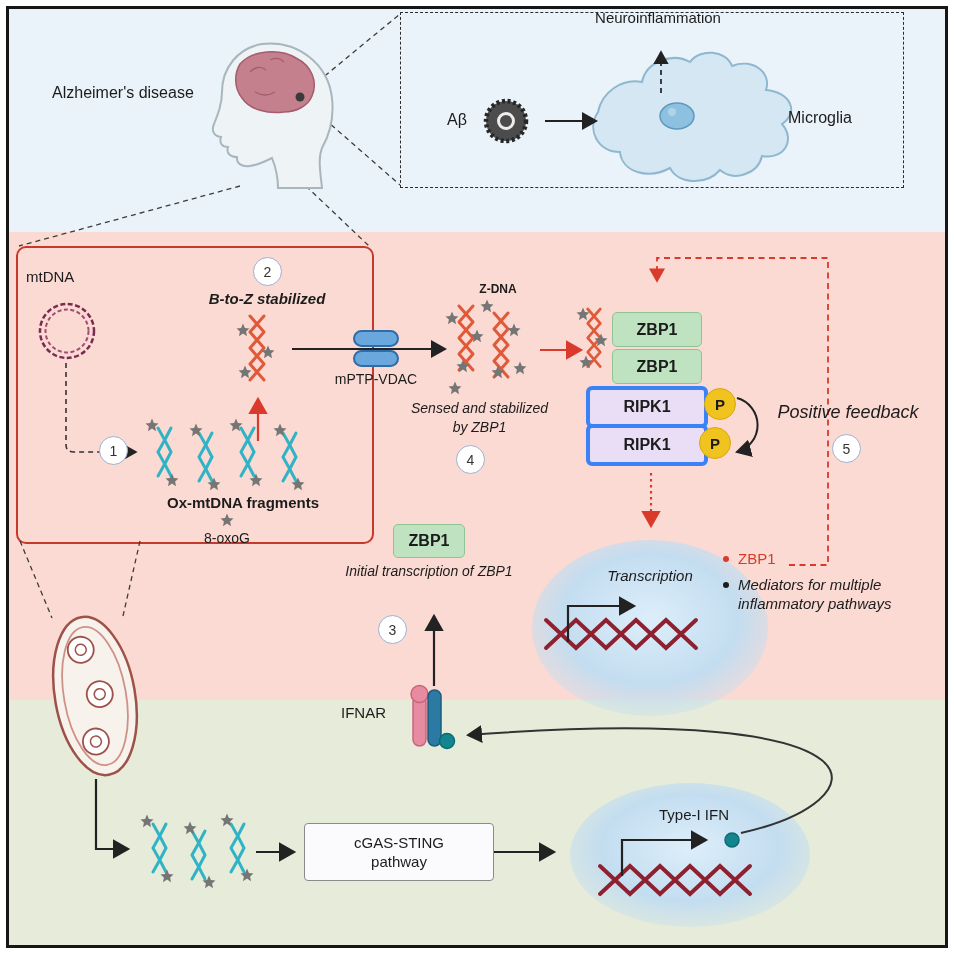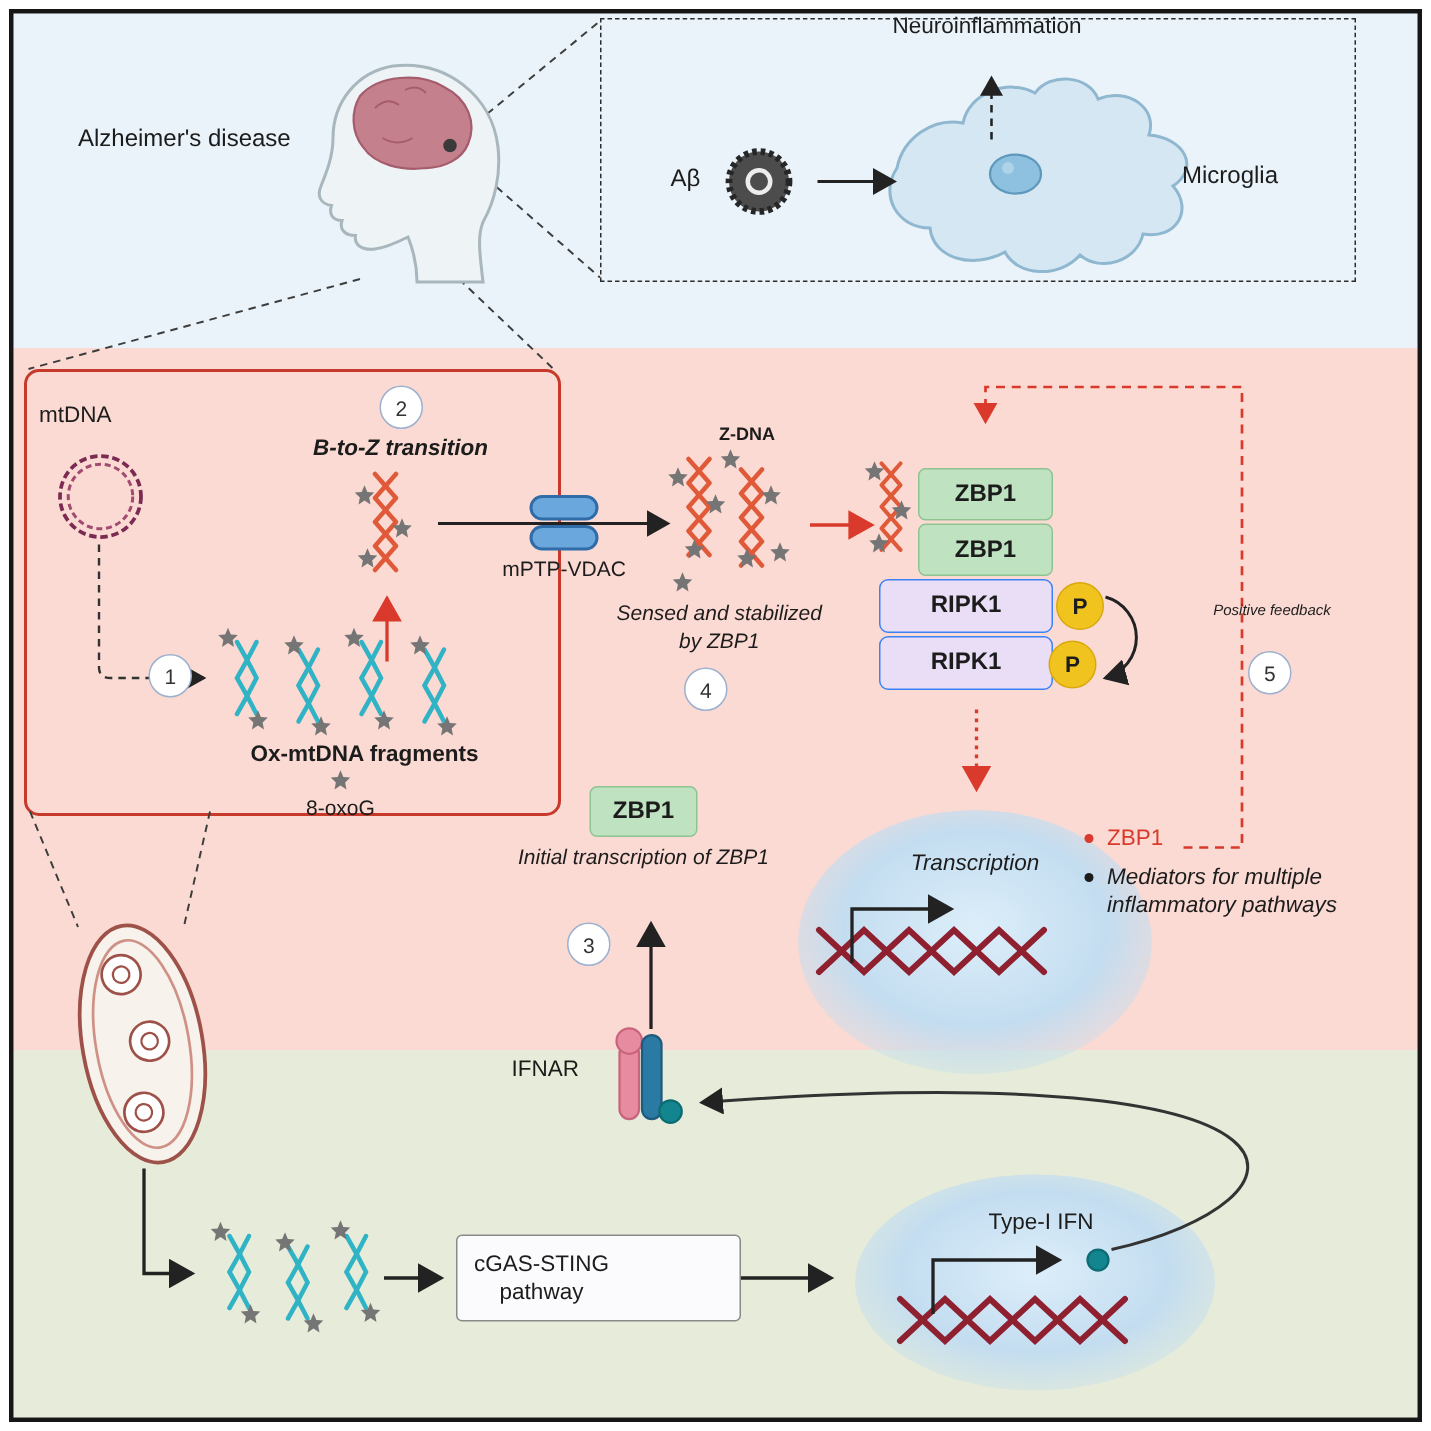--- a/index.html
+++ b/index.html
@@ -17,28 +17,28 @@
   .bold{font-weight:bold;}
   .dashbox{position:absolute;left:400px;top:12px;width:502px;height:174px;
            border:1.6px dashed #2c2c2c;z-index:5;}
   .redbox{position:absolute;left:16px;top:246px;width:354px;height:294px;
           border:2.5px solid #c6392b;border-radius:10px;z-index:5;}
   .numcirc{position:absolute;width:27px;height:27px;border-radius:50%;background:#fff;
            border:1.5px solid #9db1cf;display:flex;align-items:center;justify-content:center;
            font-size:14px;color:#333;z-index:25;}
   .gbox{position:absolute;background:#bfe3c0;border:1px solid #8fc492;border-radius:5px;
         display:flex;align-items:center;justify-content:center;font-weight:bold;font-size:16px;z-index:22;}
-  .pbox{position:absolute;background:#e9def5;border:1px solid #3b82f6;border-radius:6px;
+  .pbox{position:absolute;background:#e9def5;border:4px solid #3b82f6;border-radius:6px;
         display:flex;align-items:center;justify-content:center;font-weight:bold;font-size:16px;z-index:22;}
   .pcirc{position:absolute;width:30px;height:30px;border-radius:50%;background:#f1c31e;
          border:1.5px solid #d8a90f;display:flex;align-items:center;justify-content:center;
          font-weight:bold;font-size:15px;z-index:23;}
   .cgasbox{position:absolute;left:304px;top:823px;width:188px;height:56px;background:#fbfbfd;
            border:1.5px solid #8a8a8a;border-radius:4px;display:flex;align-items:center;
-           justify-content:flex-start;z-index:22;font-size:15px;}
+           justify-content:center;z-index:22;font-size:15px;}
   .cgasbox span{display:block;width:112px;text-align:center;line-height:1.3;}
   .bullets{position:absolute;left:723px;top:549px;width:205px;z-index:22;font-size:15px;}
   .brow{display:flex;gap:9px;margin-bottom:6px;line-height:1.3;}
   .bdot{width:6px;height:6px;border-radius:50%;background:#1c1c1c;margin-top:7px;flex:none;}
   .brow.red .bdot{background:#d93a2b;}
   .brow.red .btxt{color:#d93a2b;}
   .btxt{font-style:italic;}
   .brow.red .btxt{font-style:normal;}
   .legendrow{display:flex;align-items:center;gap:3px;font-size:14px;flex-direction:column;}
 </style>
@@ -234,42 +234,42 @@
     </g>
     <path d="M434,686 V616" stroke="#222" stroke-width="2.2" fill="none" marker-end="url(#mb)"></path>
   </svg>
 
   <div class="lbl" style="left:52px;top:84px;font-size:16px;">Alzheimer's disease</div>
   <div class="lbl center" style="left:558px;top:9px;width:200px;font-size:15px;">Neuroinflammation</div>
   <div class="lbl" style="left:447px;top:111px;font-size:16px;">Aβ</div>
   <div class="lbl" style="left:788px;top:109px;font-size:16px;">Microglia</div>
 
   <div class="lbl" style="left:26px;top:268px;font-size:15px;">mtDNA</div>
-  <div class="lbl center bold italic" style="left:182px;top:290px;width:170px;font-size:15px;">B-to-Z transition</div>
+  <div class="lbl center bold italic" style="left:182px;top:290px;width:170px;font-size:15px;">B-to-Z stabilized</div>
   <div class="lbl center bold" style="left:148px;top:494px;width:190px;font-size:15px;">Ox-mtDNA fragments</div>
 
   <div class="lbl legendrow" style="left:204px;top:513px;">
     <svg width="14" height="14" viewBox="-7 -7 14 14">
         <path d="M0,-6.5 L1.9,-2 L6.5,-1.6 L3.1,1.6 L4,6.3 L0,3.6 L-4,6.3 L-3.1,1.6 L-6.5,-1.6 L-1.9,-2 Z" fill="#757575"></path>
       </svg>
     <span>8-oxoG</span>
   </div>
 
   <div class="lbl center" style="left:320px;top:371px;width:112px;font-size:14px;">mPTP-VDAC</div>
   <div class="lbl center bold" style="left:452px;top:282px;width:92px;font-size:12px;">Z-DNA</div>
   <div class="lbl center italic" style="left:402px;top:399px;width:155px;font-size:14px;line-height:1.35;">Sensed and stabilized by ZBP1</div>
 
   <div class="gbox" style="left:612px;top:312px;width:88px;height:33px;">ZBP1</div>
   <div class="gbox" style="left:612px;top:349px;width:88px;height:33px;">ZBP1</div>
   <div class="pbox" style="left:586px;top:386px;width:114px;height:34px;">RIPK1</div>
   <div class="pbox" style="left:586px;top:424px;width:114px;height:34px;">RIPK1</div>
   <div class="pcirc" style="left:704px;top:388px;">P</div>
   <div class="pcirc" style="left:699px;top:427px;">P</div>
 
-  <div class="lbl center italic" style="left:766px;top:402px;width:164px;font-size:10px;text-align:center;">Positive feedback</div>
+  <div class="lbl center italic" style="left:766px;top:402px;width:164px;font-size:18px;text-align:center;">Positive feedback</div>
   <div class="lbl center italic" style="left:574px;top:567px;width:152px;font-size:15px;">Transcription</div>
 
   <div class="bullets">
     <div class="brow red">
         <span class="bdot"></span>
         <span class="btxt">ZBP1</span>
       </div>
     <div class="brow">
         <span class="bdot"></span>
         <span class="btxt">Mediators for multiple inflammatory pathways</span>

